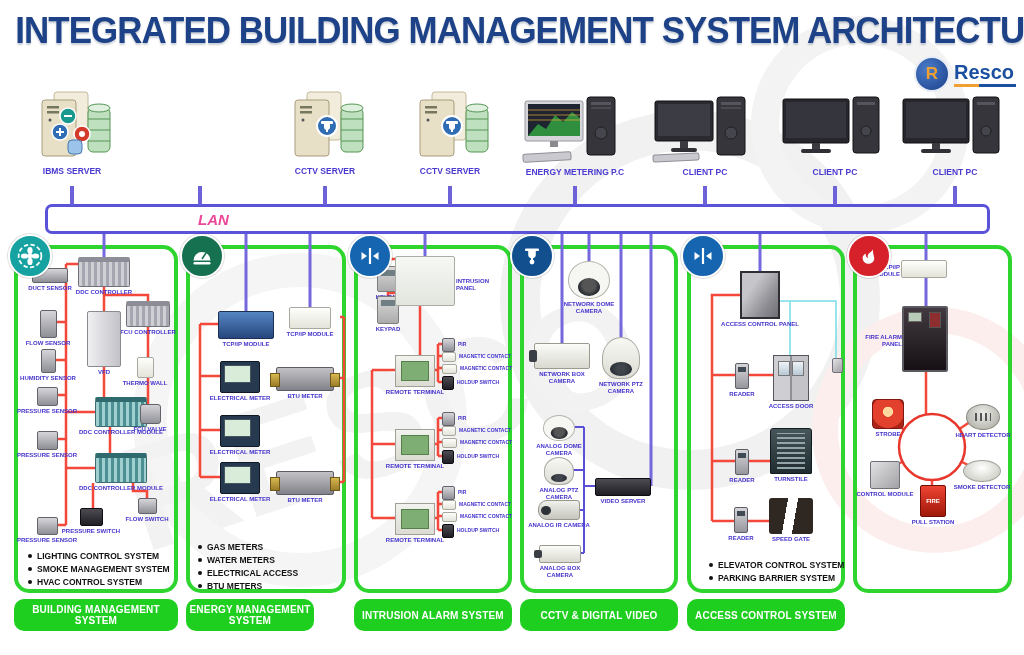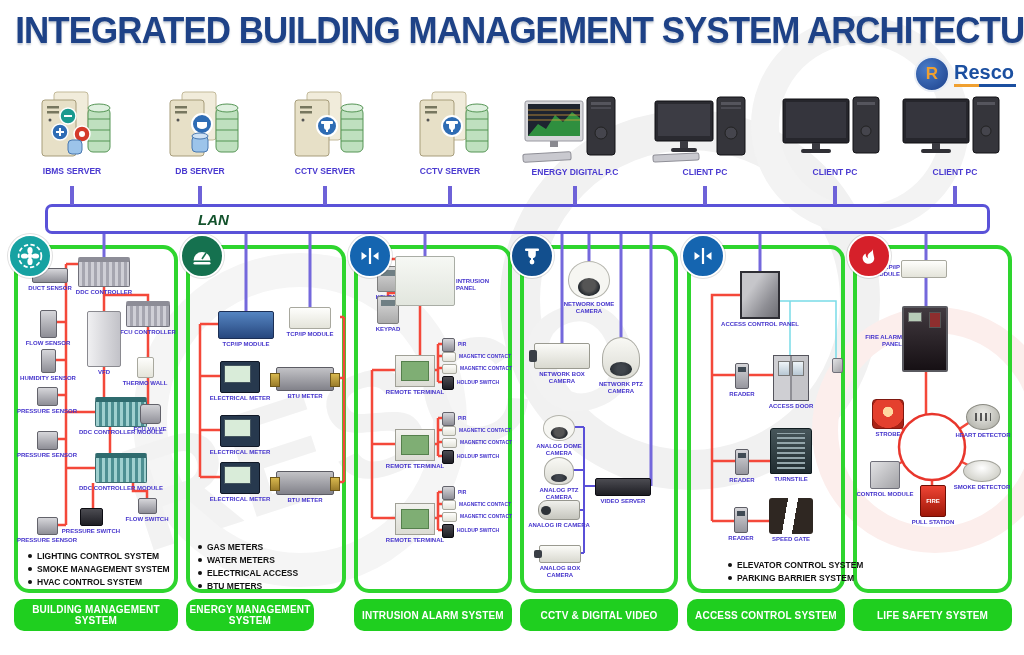--- a/index.html
+++ b/index.html
@@ -18,21 +18,21 @@
   .logo-brand{font-size:20px;font-weight:bold;color:#1b4fa0;line-height:1}
   .logo-strip{height:3px;width:62px;margin-top:2px;
          background:linear-gradient(90deg,#f0a030 0 40%,#1b4fa0 40%)}
   
   .tunit{position:absolute;display:flex;flex-direction:column;align-items:center;z-index:3}
   .tlabel{font-size:8.5px;font-weight:bold;color:#4a3ad0;margin-top:2px;white-space:nowrap}
   
   .lanbar{position:absolute;left:45px;top:204px;width:945px;height:30px;box-sizing:border-box;
          border:3px solid #5a52d8;border-radius:7px;display:flex;align-items:center;z-index:2}
   .lan-left{font-size:15px;font-style:italic;font-weight:bold;color:#2a22cc;margin-left:28px;white-space:nowrap}
-  .lan-right{font-size:15px;font-style:italic;font-weight:bold;color:#14532d;margin-left:150px}
+  .lan-right{font-size:15px;font-style:italic;font-weight:bold;color:#ec4899;margin-left:150px}
   
   .panel{position:absolute;top:245px;height:348px;box-sizing:border-box;
          border:4px solid #2ed52e;border-radius:15px;background:transparent;z-index:1}
   .pfooter{position:absolute;top:599px;height:32px;box-sizing:border-box;background:#1fcf1f;
          border-radius:10px;color:#fff;font-weight:bold;font-size:10px;letter-spacing:.2px;
          display:flex;align-items:center;justify-content:center;z-index:3;text-align:center}
   .picon{position:absolute;width:40px;height:40px;border-radius:50%;z-index:5;
          border:2.5px solid #fff;box-shadow:0 0 0 1px rgba(0,0,0,.12);
          display:flex;align-items:center;justify-content:center}
   .lines{position:absolute;left:0;top:0;z-index:2;pointer-events:none}
@@ -148,37 +148,20 @@
       <path d="M40 26h8" stroke="#fff" stroke-width="2"></path>
       <circle cx="58" cy="44" r="8" fill="#d43a2a" stroke="#fff" stroke-width="1.5"></circle>
       <circle cx="58" cy="44" r="3" fill="#fff"></circle>
       <circle cx="36" cy="42" r="8" fill="#2e6cb4" stroke="#fff" stroke-width="1.5"></circle>
       <path d="M32 42h8M36 38v8" stroke="#fff" stroke-width="2"></path>
       <rect x="44" y="50" width="14" height="14" rx="4" fill="#9cc4ea" stroke="#4878b0"></rect>
     </svg>
     <span class="tlabel">IBMS SERVER</span>
   </div>
 
-  <div class="tunit" style="left:152px;top:90px;width:96px">
-    <svg width="96" height="74">
-      <rect x="30" y="2" width="34" height="48" rx="3" fill="#f1ecdb" stroke="#c3ba9a"></rect>
-      <rect x="18" y="10" width="34" height="56" rx="3" fill="#e7e0c7" stroke="#a79d7b"></rect>
-      <rect x="23" y="16" width="12" height="2.5" fill="#77775f"></rect>
-        <rect x="23" y="21" width="12" height="2.5" fill="#77775f"></rect>
-      <circle cx="26" cy="30" r="1.5" fill="#555"></circle>
-      <rect x="64" y="18" width="22" height="44" rx="5" fill="#bfe0bf" stroke="#559555"></rect>
-      <path d="M64 29h22M64 40h22M64 51h22" stroke="#559555" fill="none"></path>
-      <ellipse cx="75" cy="18" rx="11" ry="4" fill="#dff0df" stroke="#559555"></ellipse>
-      <circle cx="50" cy="34" r="10" fill="#2e6cb4" stroke="#fff" stroke-width="2"></circle>
-      <path d="M45 32h10v4a5 3 0 0 1-10 0z" fill="#fff"></path>
-      <rect x="40" y="46" width="16" height="16" rx="4" fill="#9cc4ea" stroke="#4878b0"></rect>
-      <ellipse cx="48" cy="46" rx="8" ry="3" fill="#cfe2f4" stroke="#4878b0"></ellipse>
-    </svg>
-    <span class="tlabel">DB SERVER</span>
-  </div>
 
   <div class="tunit" style="left:277px;top:90px;width:96px">
     <svg width="96" height="74">
       <rect x="30" y="2" width="34" height="48" rx="3" fill="#f1ecdb" stroke="#c3ba9a"></rect>
       <rect x="18" y="10" width="34" height="56" rx="3" fill="#e7e0c7" stroke="#a79d7b"></rect>
       <rect x="23" y="16" width="12" height="2.5" fill="#77775f"></rect>
         <rect x="23" y="21" width="12" height="2.5" fill="#77775f"></rect>
       <circle cx="26" cy="30" r="1.5" fill="#555"></circle>
       <rect x="64" y="18" width="22" height="44" rx="5" fill="#bfe0bf" stroke="#559555"></rect>
       <path d="M64 29h22M64 40h22M64 51h22" stroke="#559555" fill="none"></path>
@@ -215,21 +198,21 @@
       <rect x="70" y="7" width="20" height="3" fill="#55555d"></rect>
         <rect x="70" y="12" width="20" height="2" fill="#4a4a52"></rect>
       <circle cx="80" cy="38" r="6" fill="#45454d" stroke="#222"></circle>
       <rect x="4" y="6" width="58" height="40" rx="2" fill="#d6d6da" stroke="#9a9aa2"></rect>
       <rect x="7" y="9" width="52" height="32" fill="#1e2430"></rect>
       <path d="M7 41l10-12 8 5 9-14 8 7 9-10 8 6v18z" fill="#2f8f3f"></path>
       <path d="M7 15h52M7 20h52M7 25h52" stroke="#e8a838" stroke-width="1" opacity=".7"></path>
       <rect x="29" y="46" width="8" height="6" fill="#8a8a90"></rect>
       <rect x="2" y="58" width="48" height="8" rx="2" fill="#c9c9cf" stroke="#8f8f97" transform="rotate(-3 26 62)"></rect>
     </svg>
-    <span class="tlabel">ENERGY DIGITAL P.C</span>
+    <span class="tlabel">ENERGY METERING P.C</span>
   </div>
 
   <div class="tunit" style="left:650px;top:95px;width:110px">
     <svg width="108" height="70">
       <rect x="66" y="2" width="28" height="58" rx="3" fill="#35353b" stroke="#121216"></rect>
       <rect x="70" y="7" width="20" height="3" fill="#55555d"></rect>
         <rect x="70" y="12" width="20" height="2" fill="#4a4a52"></rect>
       <circle cx="80" cy="38" r="6" fill="#45454d" stroke="#222"></circle>
       <rect x="4" y="6" width="58" height="40" rx="2" fill="#2a2a30" stroke="#0e0e12"></rect>
       <rect x="7" y="9" width="52" height="32" fill="#3c3c44"></rect>
@@ -602,21 +585,21 @@
       <b class="ul">TURNSTILE</b>
     </div>
   <div class="unit" style="left:721px;top:507px;width:40px">
       <i class="g g-reader" style="width:12px;height:24px"></i>
       <b class="ul">READER</b>
     </div>
   <div class="unit" style="left:758px;top:498px;width:66px">
       <i class="g g-gate" style="width:44px;height:36px"></i>
       <b class="ul">SPEED GATE</b>
     </div>
-  <div class="bullets" style="left:728px;top:560px">
+  <div class="bullets" style="left:709px;top:560px">
     <div class="bullet">
         <span class="dot"></span>
         <span>ELEVATOR CONTROL SYSTEM</span>
       </div>
     <div class="bullet">
         <span class="dot"></span>
         <span>PARKING BARRIER SYSTEM</span>
       </div>
   </div>
 
@@ -647,15 +630,14 @@
   <div class="unit" style="left:908px;top:485px;width:50px">
       <i class="g g-pull" style="width:24px;height:30px">FIRE</i>
       <b class="ul">PULL STATION</b>
     </div>
 
   <div class="pfooter" style="left:14px;width:164px">BUILDING MANAGEMENT SYSTEM</div>
   <div class="pfooter" style="left:186px;width:128px">ENERGY MANAGEMENT SYSTEM</div>
   <div class="pfooter" style="left:354px;width:158px">INTRUSION ALARM SYSTEM</div>
   <div class="pfooter" style="left:520px;width:158px">CCTV &amp; DIGITAL VIDEO</div>
   <div class="pfooter" style="left:687px;width:158px">ACCESS CONTROL SYSTEM</div>
-  <div class="pfooter" style="left:853px;width:159px">LIFE SAFETY SYSTEM</div>
 
 </div>
 
 </body></html>

